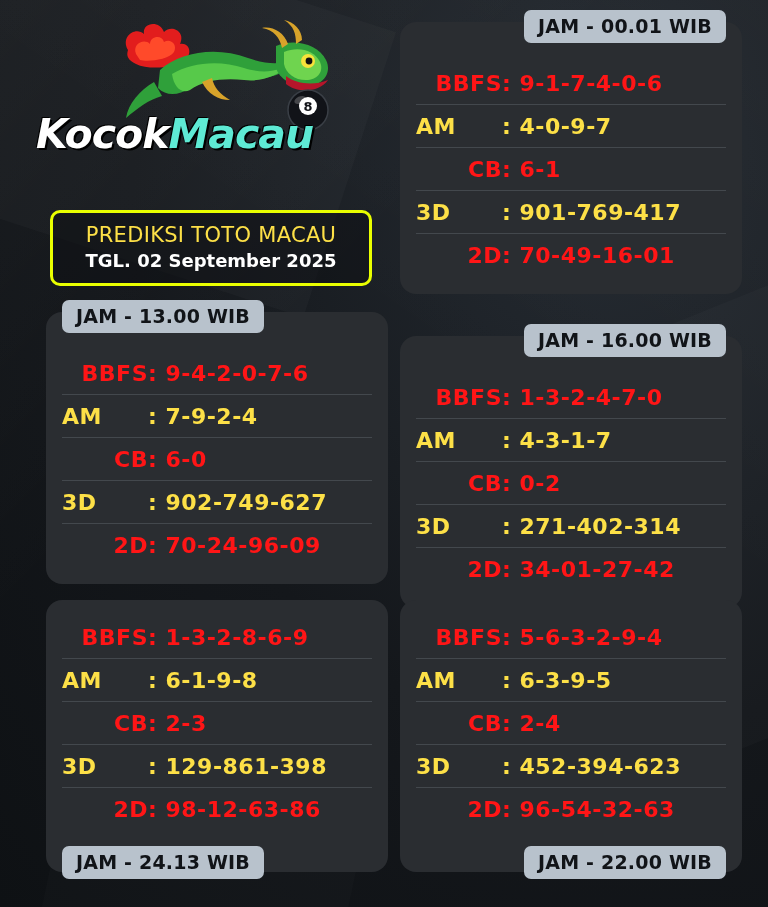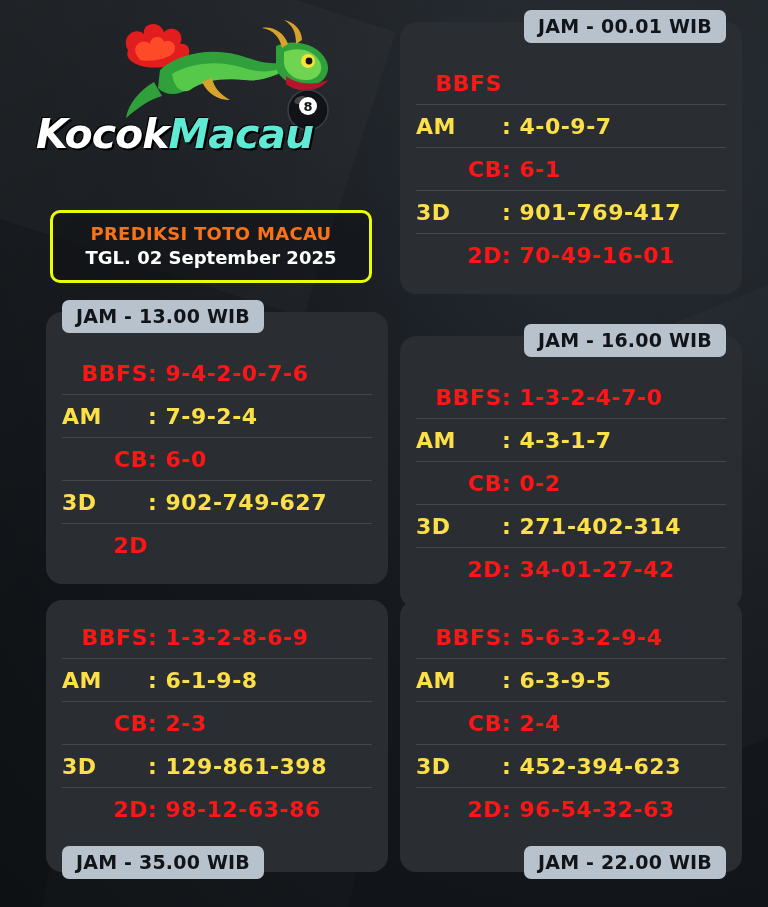--- a/index.html
+++ b/index.html
@@ -43,21 +43,21 @@
 
   .predik-box {
     position:absolute; left:24px; top:192px;
     width:322px; padding:10px 8px 12px;
     border:3px solid #e9ff00;
     border-radius:10px;
     background:rgba(14,17,20,0.55);
     text-align:center;
   }
   .predik-line1 {
-    color:#f97316; font-weight:bold; font-size:18px; letter-spacing:.3px;
+    color:#fde047; font-weight:normal; font-size:21px; letter-spacing:.3px;
   }
   .predik-line2 {
     color:#ffffff; font-weight:bold; font-size:18px; margin-top:3px;
   }
 
   
   .card {
     position:absolute;
     background:#2a2d31;
     border-radius:16px;
@@ -156,20 +156,21 @@
       <div class="predik-line1">PREDIKSI TOTO MACAU</div>
       <div class="predik-line2">TGL. 02 September 2025</div>
     </div>
   </div>
 
   <div class="card c0">
     <div class="jam-top jam-row right"><span class="jam-badge">JAM - 00.01 WIB</span></div>
     <div class="rows" style="margin-top:30px;">
       <div class="row">
           <span class="label red">BBFS</span>
+          <span class="val red">: 9-1-7-4-0-6</span>
         </div>
       <div class="row">
           <span class="label white">AM</span>
           <span class="val white">: 4-0-9-7</span>
         </div>
       <div class="row">
           <span class="label red">CB</span>
           <span class="val red">: 6-1</span>
         </div>
       <div class="row">
@@ -197,20 +198,21 @@
       <div class="row">
           <span class="label red">CB</span>
           <span class="val red">: 6-0</span>
         </div>
       <div class="row">
           <span class="label white">3D</span>
           <span class="val white">: 902-749-627</span>
         </div>
       <div class="row">
           <span class="label red">2D</span>
+          <span class="val red">: 70-24-96-09</span>
         </div>
     </div>
   </div>
 
   <div class="card c2">
     <div class="jam-top jam-row right"><span class="jam-badge">JAM - 16.00 WIB</span></div>
     <div class="rows" style="margin-top:30px;">
       <div class="row">
           <span class="label red">BBFS</span>
           <span class="val red">: 1-3-2-4-7-0</span>
@@ -250,21 +252,21 @@
         </div>
       <div class="row">
           <span class="label white">3D</span>
           <span class="val white">: 129-861-398</span>
         </div>
       <div class="row">
           <span class="label red">2D</span>
           <span class="val red">: 98-12-63-86</span>
         </div>
     </div>
-    <div class="jam-bottom jam-row left"><span class="jam-badge">JAM - 35.00 WIB</span></div>
+    <div class="jam-bottom jam-row left"><span class="jam-badge">JAM - 24.13 WIB</span></div>
   </div>
 
   <div class="card c4">
     <div class="rows" style="margin-top:6px;">
       <div class="row">
           <span class="label red">BBFS</span>
           <span class="val red">: 5-6-3-2-9-4</span>
         </div>
       <div class="row">
           <span class="label white">AM</span>

